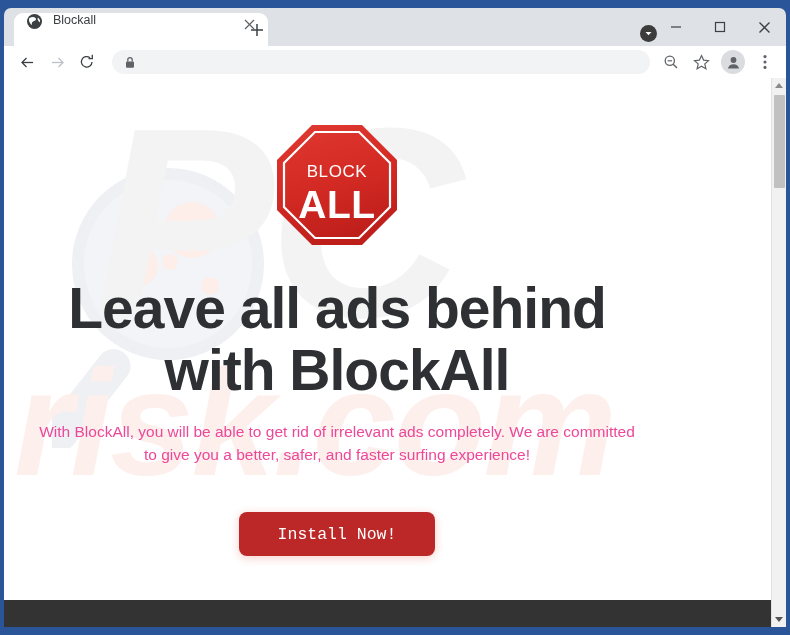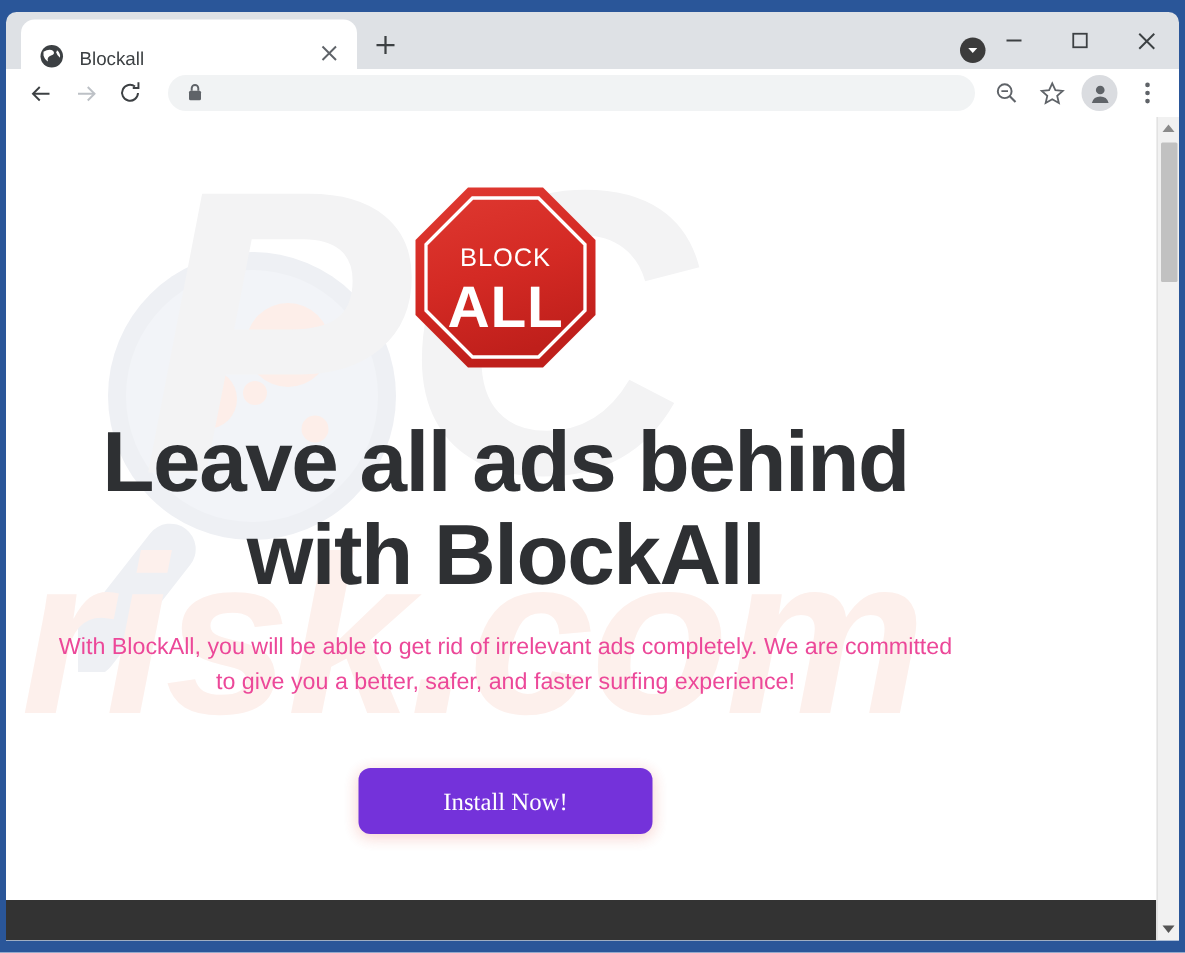--- a/index.html
+++ b/index.html
@@ -32,27 +32,27 @@
     height: 38px;
     background: #dee1e5;
     border-top-left-radius: 7px;
     border-top-right-radius: 7px;
     box-sizing: border-box;
   }
   #tab-active {
     position: absolute;
     left: 10px;
     top: 5px;
-    width: 224px;
+    width: 254px;
     height: 33px;
     background: #ffffff;
     border-top-left-radius: 9px;
     border-top-right-radius: 9px;
     display: flex;
-    align-items: flex-end;
+    align-items: flex-start;
     box-sizing: border-box;
   }
   #tab-favicon {
     margin-left: 12px;
     width: 17px;
     height: 17px;
     flex: 0 0 17px;
   }
   #tab-title {
     margin-left: 10px;
@@ -267,28 +267,28 @@
     color: #ec4899;
     font-weight: normal;
   }
   #install-button {
     display: block;
     margin: 46px auto 0 auto;
     width: 196px;
     height: 44px;
     line-height: 44px;
     border-radius: 8px;
-    background: #6d28d9;
+    background: #b91c1c;
     color: #ffffff;
     font-size: 16.5px;
     font-weight: normal;
     border: none;
     text-align: center;
     box-shadow: 0 2px 10px rgba(224,89,74,0.30);
-    font-family: Liberation Serif, serif;
+    font-family: Liberation Mono, monospace;
     opacity: 0.95;
   }
 
   
   #page-footer {
     position: absolute;
     left: 0;
     bottom: 0;
     width: 767px;
     height: 27px;

